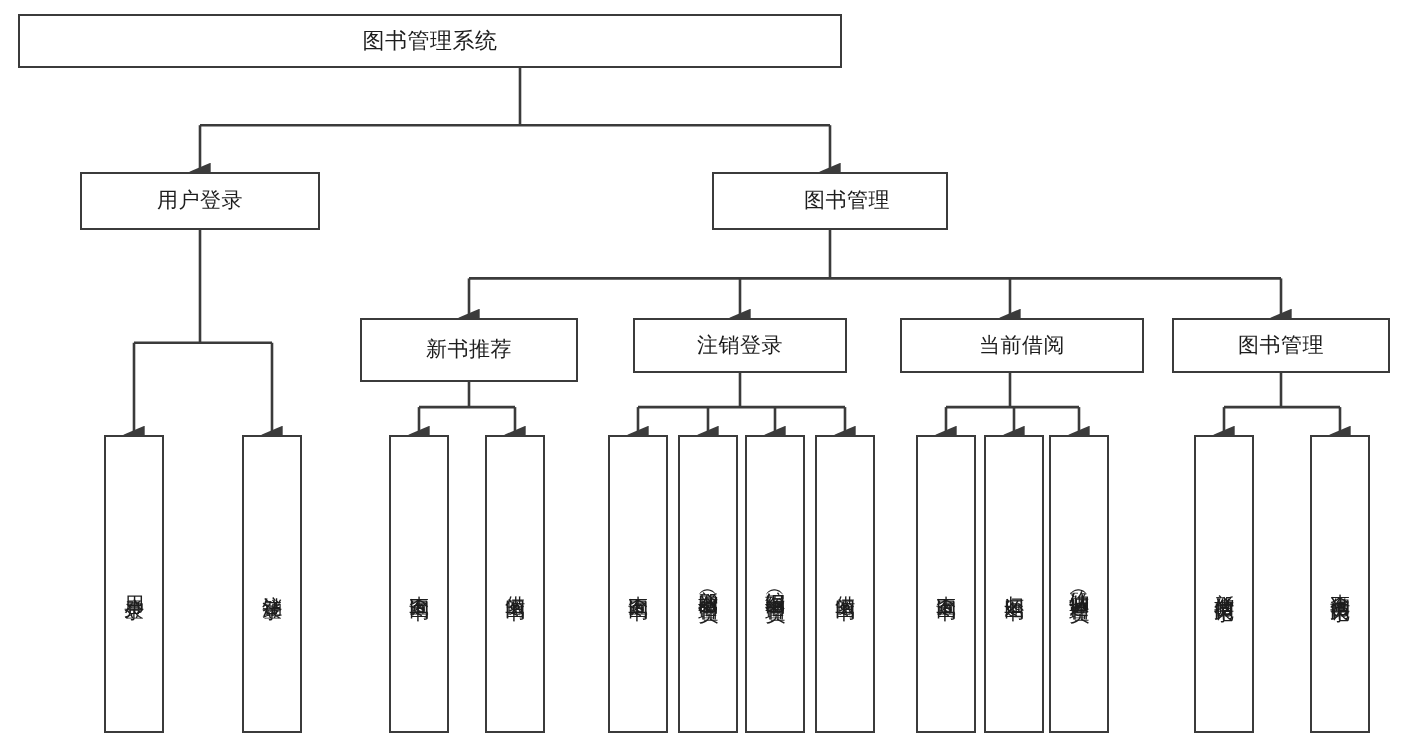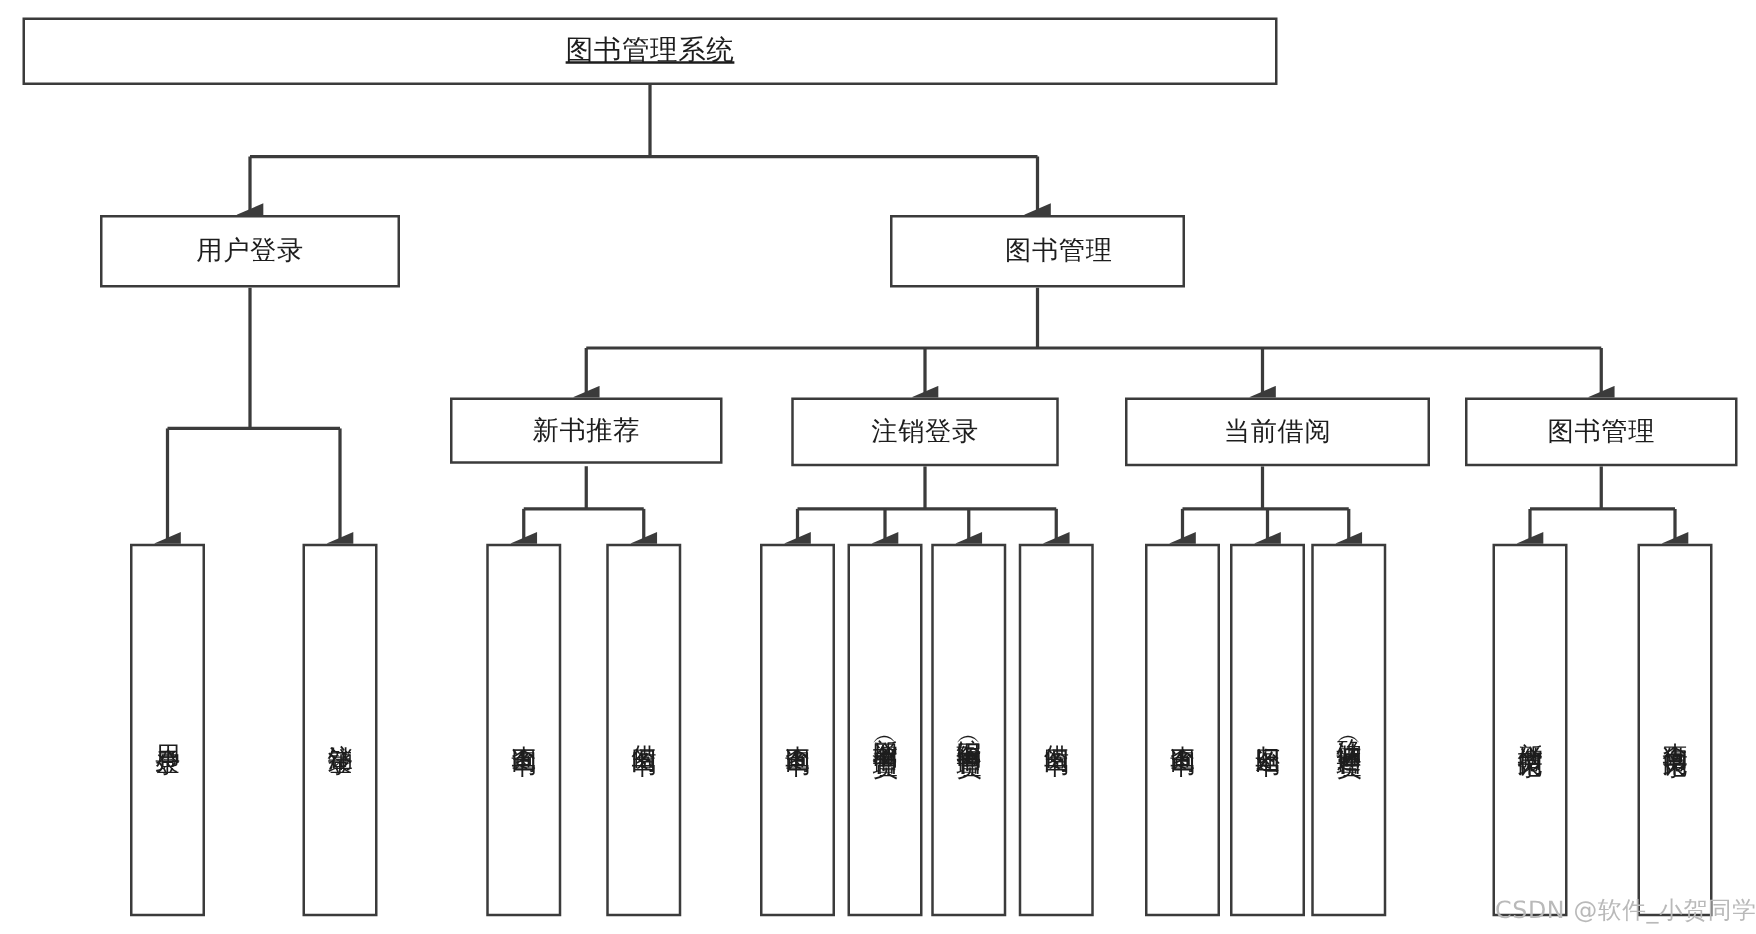--- a/index.html
+++ b/index.html
@@ -106,30 +106,30 @@
         <path d="M 1014 407.1 L 1014 434" marker-end="url(#arrowhead)"></path>
         <path d="M 1079 407.1 L 1079 434" marker-end="url(#arrowhead)"></path>
         <path d="M 1281 373 L 1281 407.1"></path>
         <path d="M 1224 407.1 L 1340 407.1"></path>
         <path d="M 1224 407.1 L 1224 434" marker-end="url(#arrowhead)"></path>
         <path d="M 1340 407.1 L 1340 434" marker-end="url(#arrowhead)"></path>
       </g>
   </svg>
 
   <div id="nodes-layer">
-      <div class="node root" style="left: 18px; top: 14px; width: 1004px; height: 54px; text-decoration: underline;">
+      <div class="node root" style="left: 18px; top: 14px; width: 824px; height: 54px;">
         <span class="label">图书管理系统</span>
       </div>
       <div class="node" style="left: 80px; top: 172px; width: 240px; height: 58px;">
         <span class="label">用户登录</span>
       </div>
       <div class="node" style="left: 712px; top: 172px; width: 236px; height: 58px; padding-left: 34px;">
         <span class="label">图书管理</span>
       </div>
-      <div class="node" style="left: 360px; top: 318px; width: 218px; height: 53px;">
+      <div class="node" style="left: 360px; top: 318px; width: 218px; height: 64px;">
         <span class="label">新书推荐</span>
       </div>
       <div class="node" style="left: 633px; top: 318px; width: 214px; height: 55px;">
         <span class="label">注销登录</span>
       </div>
       <div class="node" style="left: 900px; top: 318px; width: 244px; height: 55px;">
         <span class="label">当前借阅</span>
       </div>
       <div class="node" style="left: 1172px; top: 318px; width: 218px; height: 55px;">
         <span class="label">图书管理</span>
@@ -168,14 +168,13 @@
         <span class="label">确认归还（管理员）</span>
       </div>
       <div class="node vertical" style="left: 1194px; top: 435px; width: 60px; height: 298px;">
         <span class="label">新增借阅记录</span>
       </div>
       <div class="node vertical" style="left: 1310px; top: 435px; width: 60px; height: 298px;">
         <span class="label">查询借阅记录</span>
       </div>
     </div>
 
-  <div class="watermark" style="left:1196px; top:715px;">CSDN @软件_小贺同学</div>
 </div>
 
 </body></html>

